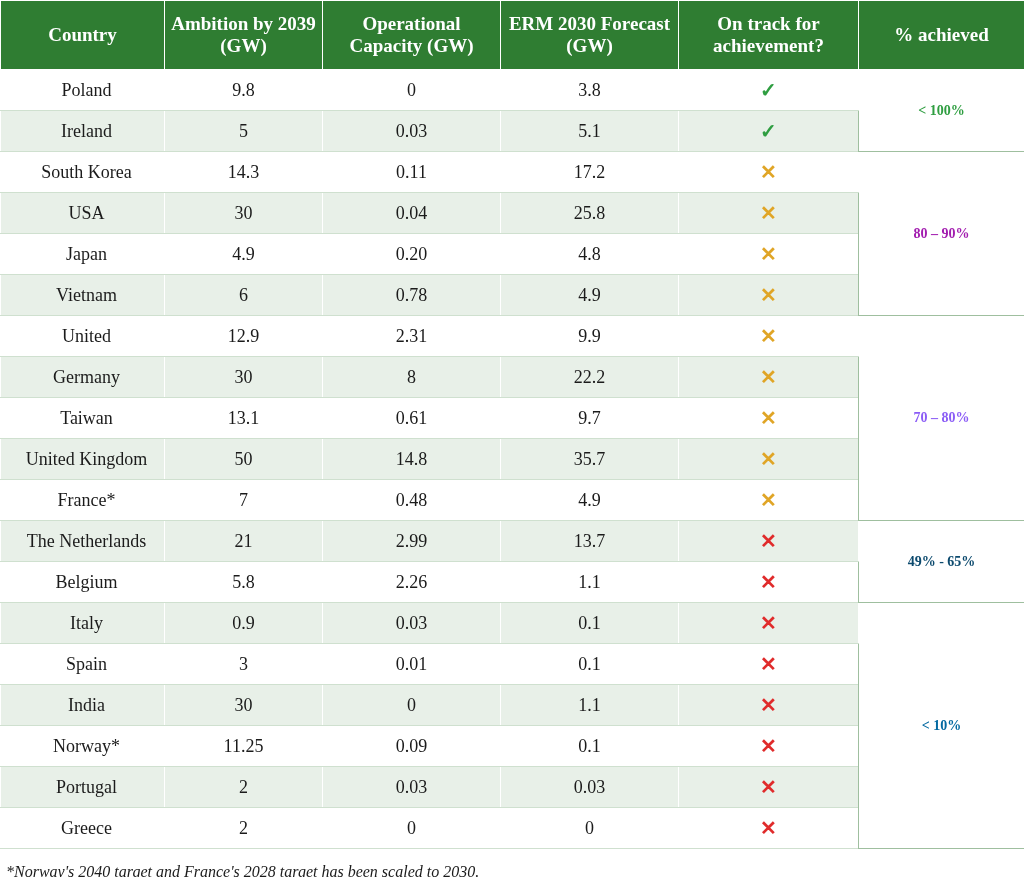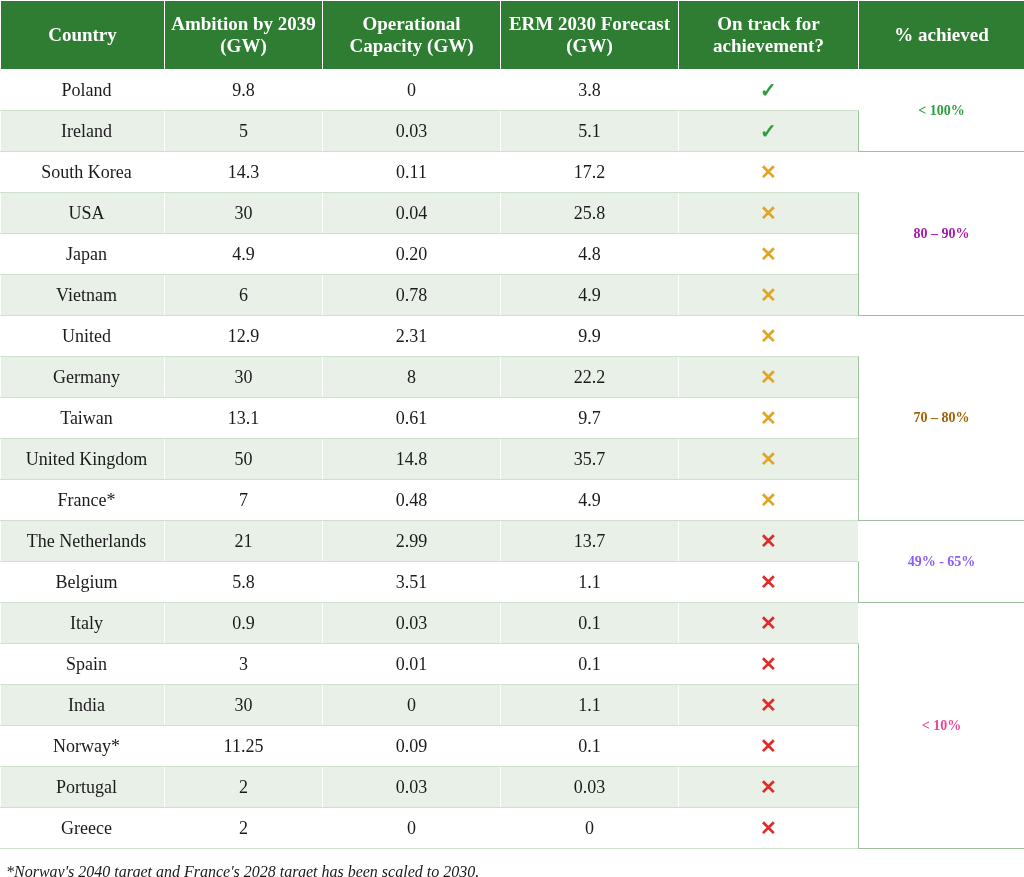--- a/index.html
+++ b/index.html
@@ -162,21 +162,21 @@
           <td>0.78</td>
           <td>4.9</td>
           <td class="mark"><span class="cross-amber">✕</span></td>
         </tr>
         <tr class="odd">
           <td class="country">United</td>
           <td>12.9</td>
           <td>2.31</td>
           <td>9.9</td>
           <td class="mark"><span class="cross-amber">✕</span></td>
-          <td class="pct" rowspan="5" style="color: #a16207;">70 – 80%</td>
+          <td class="pct" rowspan="5" style="color: #8b5cf6;">70 – 80%</td>
         </tr>
         <tr class="even">
           <td class="country">Germany</td>
           <td>30</td>
           <td>8</td>
           <td>22.2</td>
           <td class="mark"><span class="cross-amber">✕</span></td>
         </tr>
         <tr class="odd">
           <td class="country">Taiwan</td>
@@ -198,36 +198,36 @@
           <td>0.48</td>
           <td>4.9</td>
           <td class="mark"><span class="cross-amber">✕</span></td>
         </tr>
         <tr class="even">
           <td class="country">The Netherlands</td>
           <td>21</td>
           <td>2.99</td>
           <td>13.7</td>
           <td class="mark"><span class="cross-red">✕</span></td>
-          <td class="pct" rowspan="2" style="color: #8b5cf6;">49% - 65%</td>
+          <td class="pct" rowspan="2" style="color: #0c4a6e;">49% - 65%</td>
         </tr>
         <tr class="odd">
           <td class="country">Belgium</td>
           <td>5.8</td>
-          <td>3.51</td>
+          <td>2.26</td>
           <td>1.1</td>
           <td class="mark"><span class="cross-red">✕</span></td>
         </tr>
         <tr class="even">
           <td class="country">Italy</td>
           <td>0.9</td>
           <td>0.03</td>
           <td>0.1</td>
           <td class="mark"><span class="cross-red">✕</span></td>
-          <td class="pct" rowspan="6" style="color: #ec4899;">&lt; 10%</td>
+          <td class="pct" rowspan="6" style="color: #0369a1;">&lt; 10%</td>
         </tr>
         <tr class="odd">
           <td class="country">Spain</td>
           <td>3</td>
           <td>0.01</td>
           <td>0.1</td>
           <td class="mark"><span class="cross-red">✕</span></td>
         </tr>
         <tr class="even">
           <td class="country">India</td>

